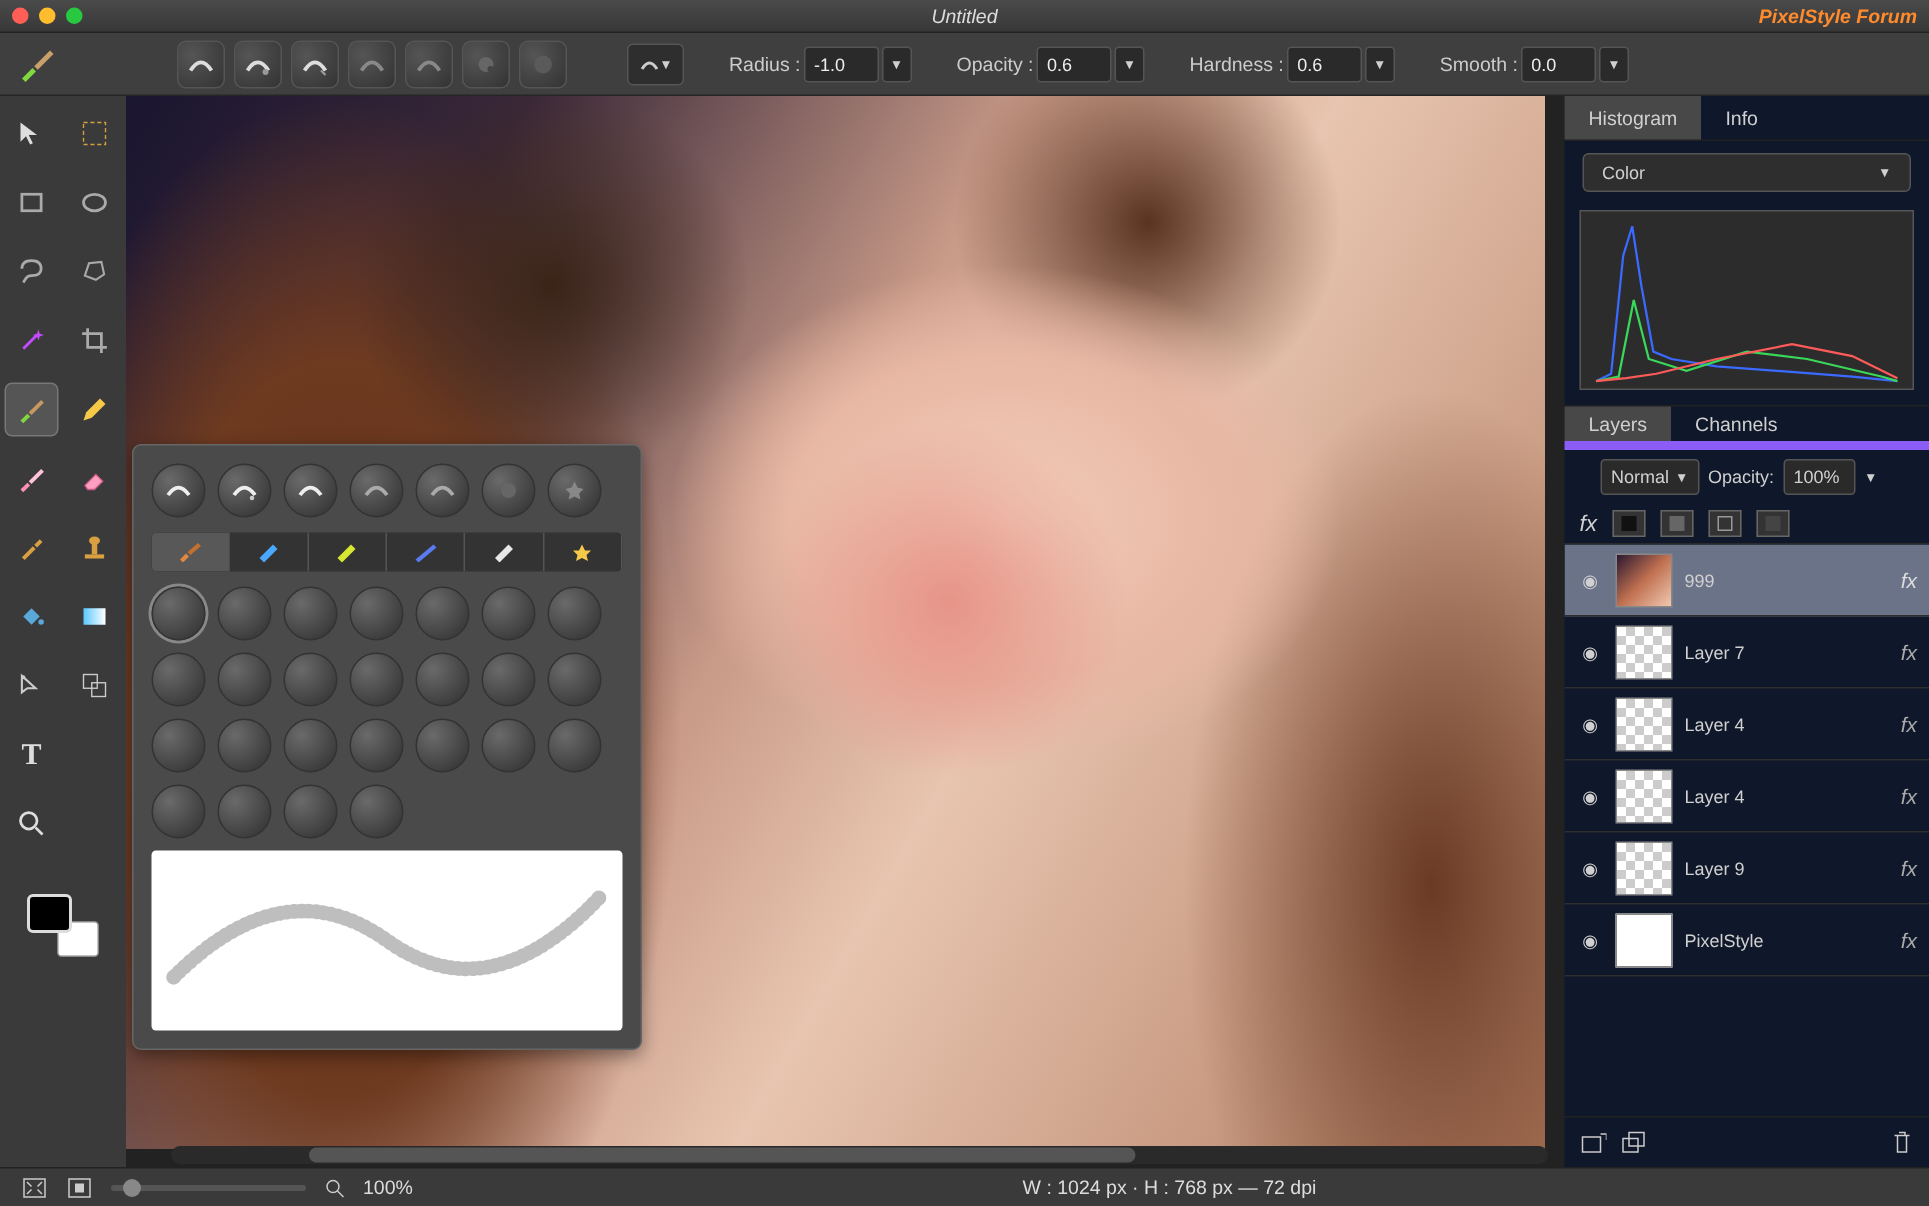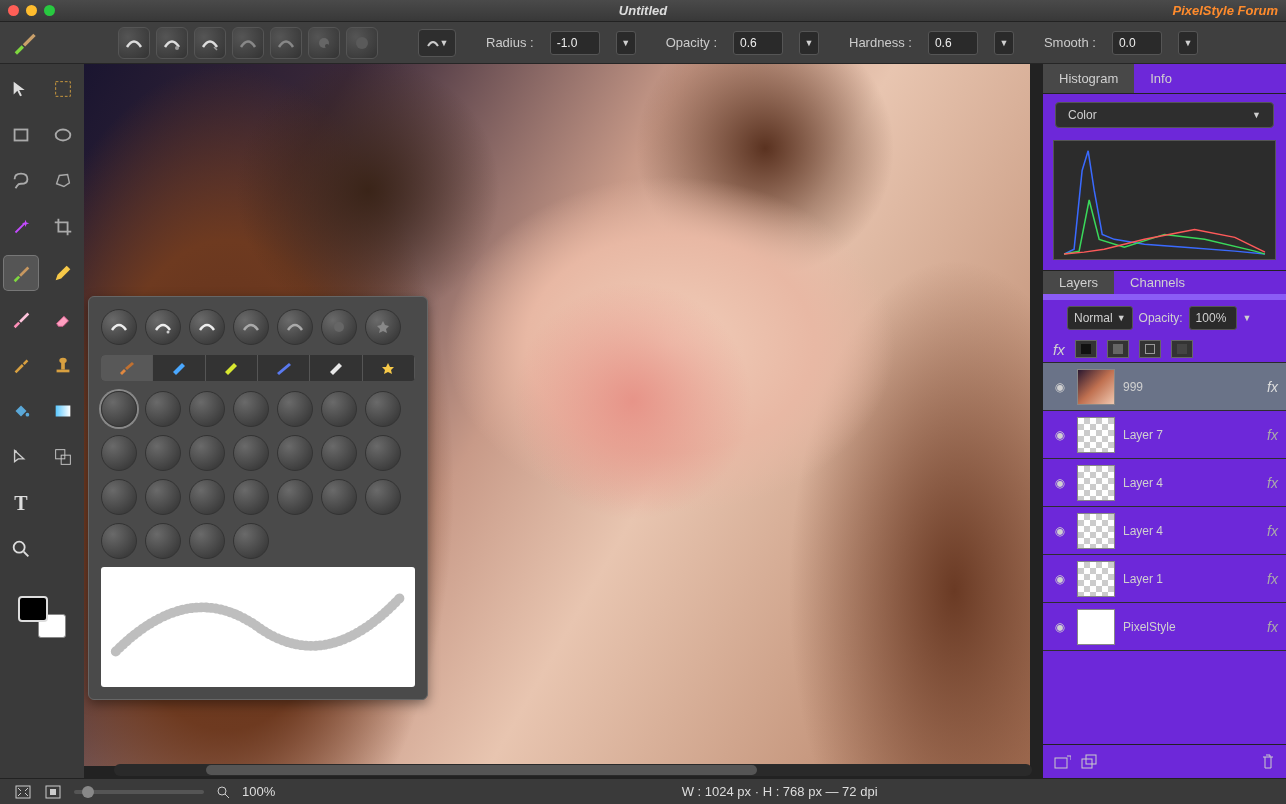--- a/index.html
+++ b/index.html
@@ -3,30 +3,30 @@
 <meta charset="utf-8">
 <style>
 * { box-sizing: border-box; margin: 0; padding: 0; font-family: -apple-system, Helvetica, Arial, sans-serif; }
 body { width: 1286px; height: 804px; background: #3a3a3a; overflow: hidden; color: #d0d0d0; font-size: 12px; user-select: none; }
 
 
 .titlebar { height: 22px; background: linear-gradient(#4a4a4a,#383838); display:flex; align-items:center; padding:0 8px; position:relative; border-bottom:1px solid #222;}
 .traffic { display:flex; gap:7px; }
 .traffic span { width:11px; height:11px; border-radius:50%; display:block;}
 .t-red{background:#ff5f57;} .t-yel{background:#ffbd2e;} .t-grn{background:#28c940;}
-.titlebar .title { position:absolute; left:50%; transform:translateX(-50%); font-size:13px; color:#ddd; font-style:italic;font-weight:bold;}
+.titlebar .title { position:absolute; left:50%; transform:translateX(-50%); font-size:13px; color:#ddd; font-style:italic;}
 .forum-link { margin-left:auto; color:#ff8b2c; font-style:italic; font-weight:bold; font-size:13px;}
 
 
 .optionbar { height:42px; background:#3f3f3f; border-bottom:1px solid #262626; display:flex; align-items:center; padding:0 10px; gap:10px;}
 .opt-brush { width:28px; height:28px; display:flex; align-items:center; justify-content:center;}
 .opt-group { display:flex; gap:6px; margin-left:70px;}
 .opt-icon { width:32px; height:32px; border-radius:6px; background:radial-gradient(circle at 30% 30%, #555,#333); display:flex; align-items:center; justify-content:center; border:1px solid #555;}
 .opt-dd { width:38px; height:28px; background:#2e2e2e; border:1px solid #555; border-radius:4px; display:flex; align-items:center; justify-content:center; margin-left:30px;}
-.param { display:flex; align-items:center; gap:16px; margin-left:20px;}
+.param { display:flex; align-items:center; gap:2px; margin-left:20px;}
 .param label { color:#ccc; font-size:13px;}
 .param .valbox { width:50px; height:24px; background:#2a2a2a; border:1px solid #555; border-radius:3px; display:flex; align-items:center; padding:0 6px; color:#eee;}
 .param .dd { width:20px; height:24px; background:#2a2a2a; border:1px solid #555; border-radius:3px; display:flex; align-items:center; justify-content:center;}
 
 
 .main { display:flex; height:calc(100% - 22px - 42px - 26px); }
 .left-tools { width:84px; background:#3a3a3a; padding:8px 4px; display:flex; flex-direction:column; align-items:center;}
 .tool-grid { display:grid; grid-template-columns: 34px 34px; gap:12px 8px; }
 .tool { width:34px; height:34px; display:flex; align-items:center; justify-content:center; border-radius:4px; position:relative;}
 .tool.sel { background:#555; box-shadow:0 0 0 1px #777;}
@@ -56,21 +56,21 @@
 .bp-row { display:flex; gap:8px; margin-bottom:10px; flex-wrap:wrap;}
 .bp-ball { width:36px; height:36px; border-radius:50%; background:radial-gradient(circle at 32% 30%, #6a6a6a, #2e2e2e); border:1px solid #333; display:flex; align-items:center; justify-content:center;}
 .bp-tabs { display:flex; background:#333; border-radius:4px; overflow:hidden; margin-bottom:10px;}
 .bp-tab { flex:1; height:26px; display:flex; align-items:center; justify-content:center; border-right:1px solid #555;}
 .bp-tab.active { background:#585858;}
 .bp-grid { display:grid; grid-template-columns:repeat(7,36px); gap:8px; margin-bottom:8px;}
 .bp-preview { width:100%; height:120px; background:#fff; border-radius:3px; position:relative; overflow:hidden;}
 .bp-preview svg { width:100%; height:100%;}
 
 
-.right-panel { width:244px; background:#6d28d9; border-left:1px solid #222; display:flex; flex-direction:column;}
+.right-panel { width:244px; background:#0f172a; border-left:1px solid #222; display:flex; flex-direction:column;}
 .rp-tabs1 { display:flex; height:30px; border-bottom:1px solid #222;}
 .rp-tab { padding:0 16px; display:flex; align-items:center; font-size:13px;}
 .rp-tab.active { background:#484848;}
 .rp-select { margin:8px 12px; height:26px; background:#2e2e2e; border:1px solid #555; border-radius:4px; display:flex; align-items:center; justify-content:space-between; padding:0 12px;}
 .histogram { margin:4px 10px 10px 10px; height:120px; background:#2c2c2c; border:1px solid #555; position:relative;}
 .histogram svg{width:100%;height:100%;}
 
 .rp-tabs2 { display:flex; height:30px; border-bottom:6px solid #8b5cf6; border-top:1px solid #222;}
 .layer-opts { display:flex; align-items:center; padding:6px 24px; gap:6px;}
 .layer-opts .sel{ height:24px; background:#2a2a2a; border:1px solid #555; border-radius:3px; display:flex; align-items:center; padding:0 6px; gap:4px;}
@@ -495,21 +495,21 @@
         </div>
         <div class="layer">
           <span class="eye">◉</span>
   <div class="thumb chk"></div>
   <span>Layer 4</span>
   <span class="fx">fx</span>
         </div>
         <div class="layer">
           <span class="eye">◉</span>
   <div class="thumb chk"></div>
-  <span>Layer 1</span>
+  <span>Layer 9</span>
   <span class="fx">fx</span>
         </div>
         <div class="layer">
           <span class="eye">◉</span>
   <div class="thumb white"></div>
   <span>PixelStyle</span>
   <span class="fx">fx</span>
         </div>
       </div>
     <div class="rp-bottom">

